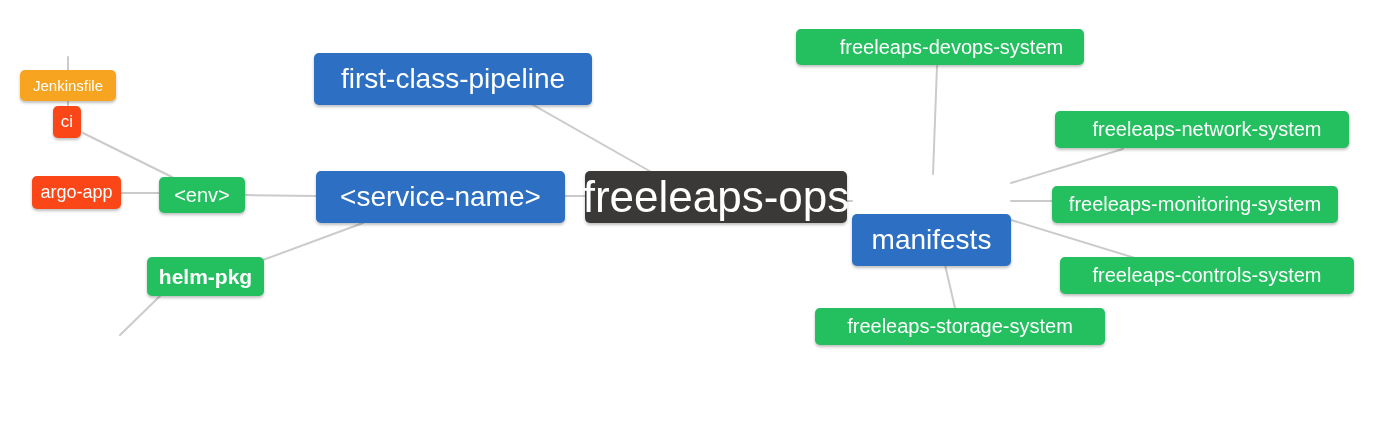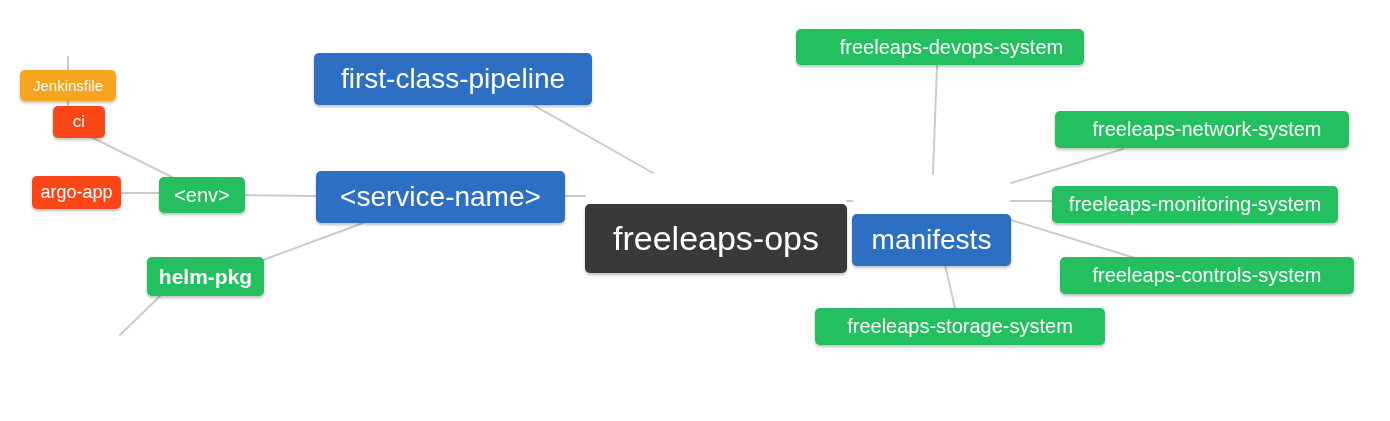--- a/index.html
+++ b/index.html
@@ -42,28 +42,28 @@
     cursor: default;
     user-select: none;
   }
   .blue   { background: #2d6fc2; }
   .green  { background: #24bf5f; }
   .orange { background: #f7a521; }
   .red    { background: #fb4617; }
   .dark   { background: #3b3937; }
 
   .n-jenkinsfile { left: 20px;   top: 26px;  width: 96px;  height: 31px; font-size: 15px; margin-top: 44px; }
-  .n-ci          { left: 53px;   top: 106px; width: 52px;  height: 32px; font-size: 17px; }
+  .n-ci          { left: 53px;   top: 106px; width: 28px;  height: 32px; font-size: 17px; }
   .n-argo        { left: 32px;   top: 176px; width: 89px;  height: 33px; font-size: 18px; }
   .n-env         { left: 159px;  top: 177px; width: 86px;  height: 36px; font-size: 20px; }
   .n-helm        { left: 147px;  top: 257px; width: 117px; height: 39px; font-size: 21px; font-weight: bold; }
   .n-values      { left: 7px;    top: 334px; width: 171px; height: 33px; font-size: 17px; }
   .n-fcp         { left: 314px;  top: 37px;  width: 278px; height: 52px; font-size: 28px; margin-top: 16px; }
   .n-svc         { left: 316px;  top: 171px; width: 249px; height: 52px; font-size: 28px; }
-  .n-root        { left: 585px;  top: 171px; width: 262px; height: 69px; font-size: 34px; margin-top: 33px; }
+  .n-root        { left: 585px;  top: 171px; width: 262px; height: 52px; font-size: 44px; }
   .n-manifests   { left: 852px;  top: 174px; width: 159px; height: 52px; font-size: 28px; margin-top: 40px; }
   .n-devops      { left: 796px;  top: 29px;  width: 288px; height: 36px; font-size: 20px; padding-left: 23px; }
   .n-network     { left: 1055px; top: 111px; width: 294px; height: 37px; font-size: 20px; padding-left: 10px; }
   .n-monitoring  { left: 1052px; top: 186px; width: 286px; height: 37px; font-size: 20px; }
   .n-controls    { left: 1060px; top: 257px; width: 294px; height: 37px; font-size: 20px; }
   .n-storage     { left: 815px;  top: 308px; width: 290px; height: 37px; font-size: 20px; }
 </style>
 </head>
 <body>
 

